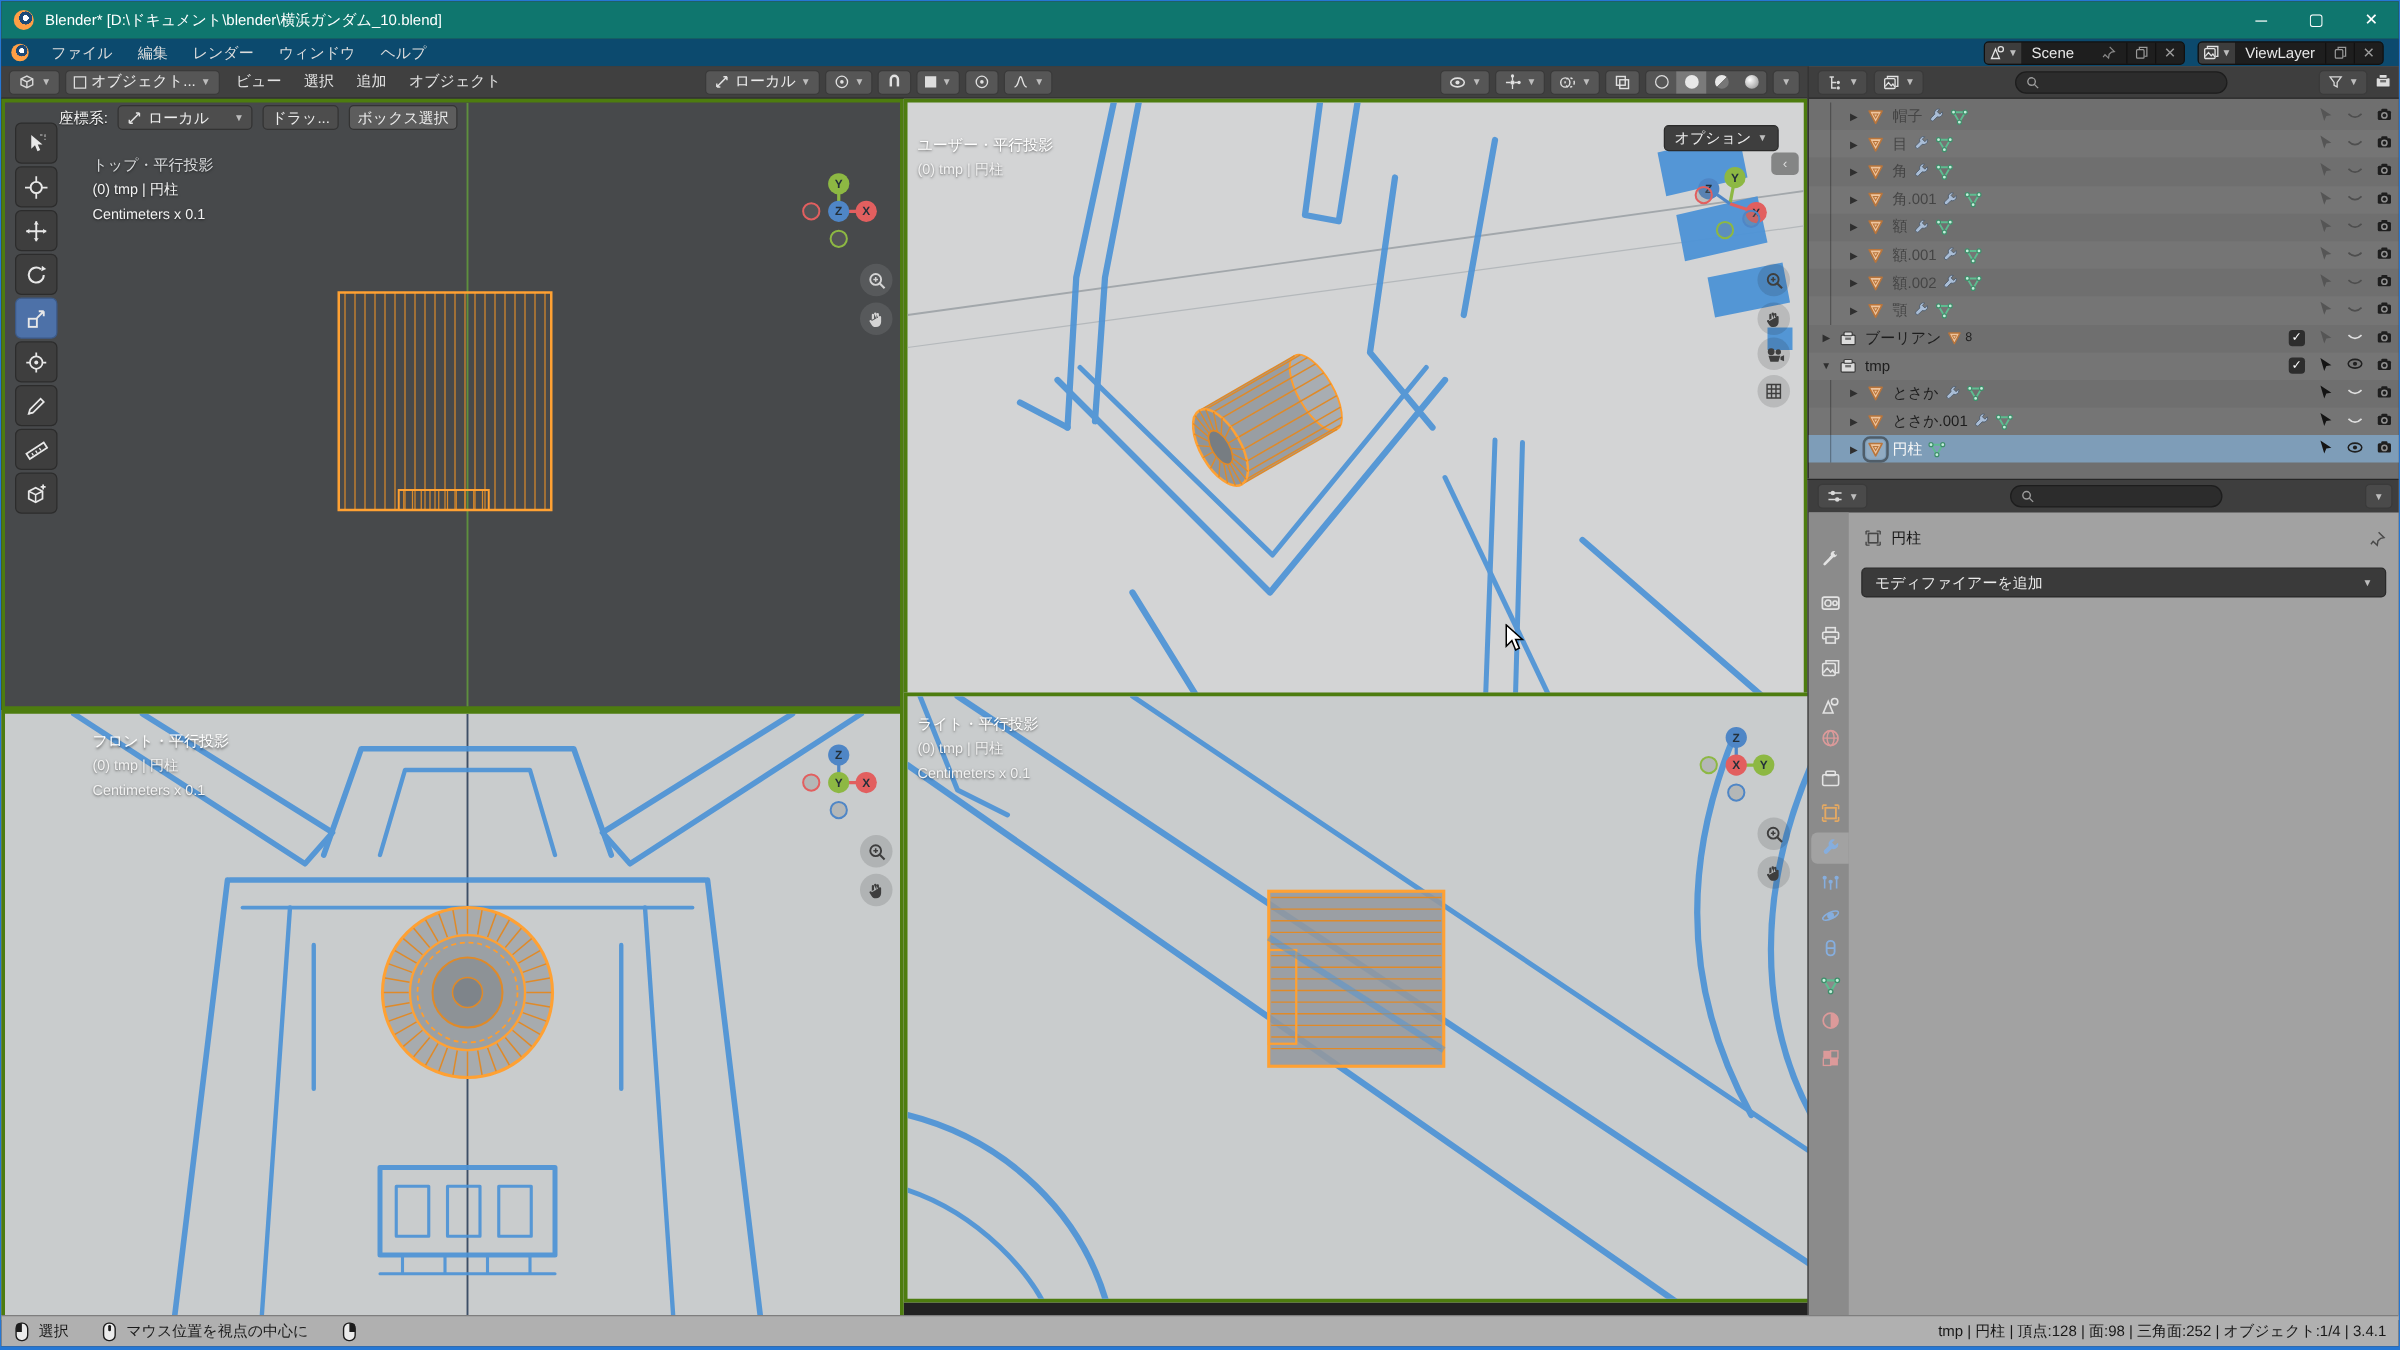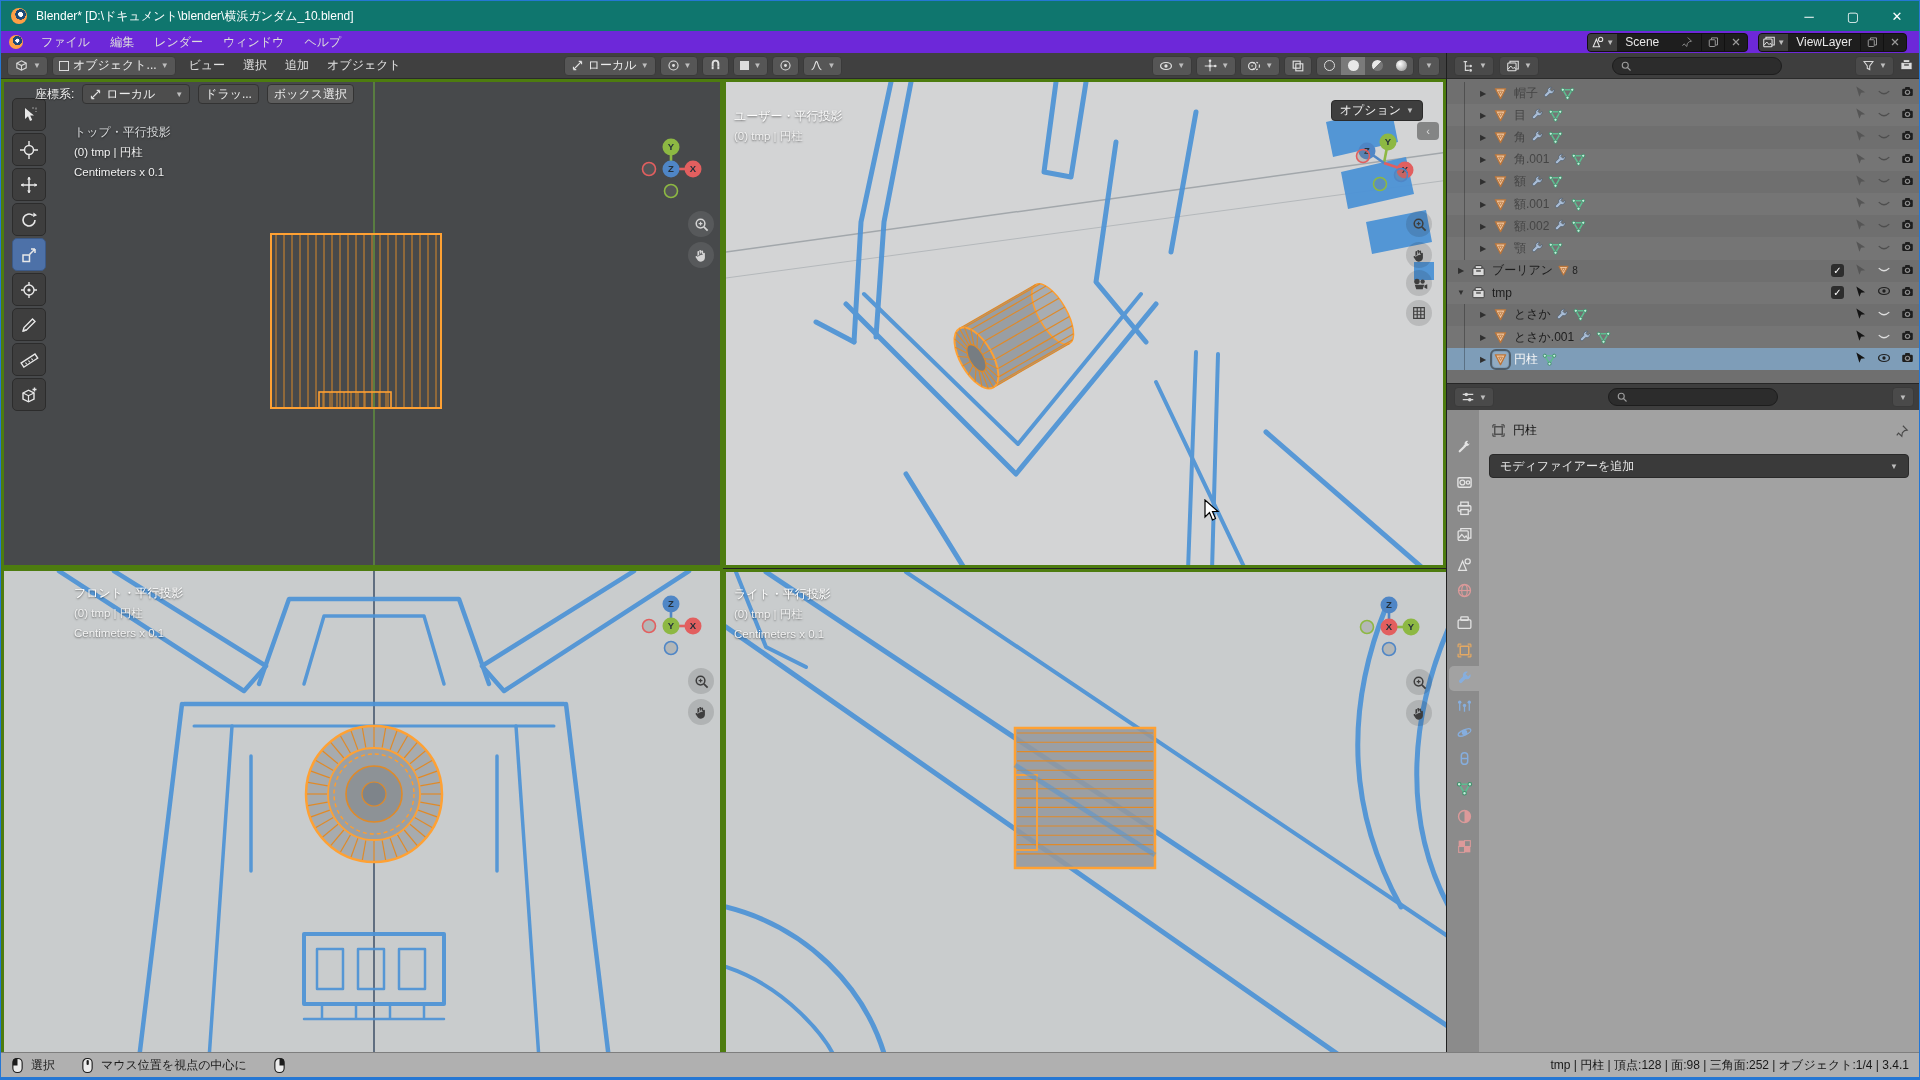--- a/index.html
+++ b/index.html
@@ -6,21 +6,21 @@
 html,body{width:1920px;height:1080px;overflow:hidden}
 body{font-family:"Liberation Sans","DejaVu Sans",sans-serif;font-size:12px;background:#2a2a2a;color:#ddd}
 .abs{position:absolute}
 .window{position:relative;width:1920px;height:1080px;border:1px solid #2577d4;border-bottom:3px solid #2577d4;background:#3a3a3a;overflow:hidden}
 
 .titlebar{position:absolute;left:0;top:0;width:100%;height:30px;background:#0f766e;display:flex;align-items:center;padding-left:10px;gap:9px;color:#fff}
 .blender-logo{width:16px;height:16px;border-radius:50%;background:radial-gradient(circle at 60% 40%,#fff 0 17%,#1c4a78 18% 38%,#ff9f45 39% 100%)}
 .win-controls{margin-left:auto;display:flex;height:30px}
 .win-controls div{width:44px;display:flex;align-items:center;justify-content:center;font-size:13px;color:#fff}
 
-.menubar{position:absolute;top:30px;left:0;width:100%;height:22px;background:#6d28d9;display:flex;align-items:center}
+.menubar{position:absolute;top:30px;left:0;width:100%;height:22px;background:#0c4a6e;display:flex;align-items:center}
 .mb-menus{display:flex;align-items:center;margin-left:8px}
 .mb-menus .mi{padding:0 10px;color:#dcdcdc}
 .tabs{display:flex;align-items:flex-end;margin-left:16px;height:22px}
 .tab{background:#3a3a3a;color:#bdbdbd;border:1px solid #232323;border-bottom:none;border-radius:6px 6px 0 0;padding:3px 12px 4px;margin-right:2px;white-space:nowrap}
 .tab.active{background:#5f5f5f;color:#fff}
 .topbar-right{margin-left:auto;display:flex;gap:10px;margin-right:12px;align-items:center}
 .idwidget{display:flex;align-items:center;background:#1e1e1e;border:1px solid #111;border-radius:4px;height:19px;overflow:hidden}
 .idwidget .chip{background:#3d3d3d;height:100%;display:flex;align-items:center;padding:0 3px;gap:1px;color:#ccc}
 .idwidget .val{padding:0 8px;color:#e8e8e8;display:flex;align-items:center;gap:22px}
 .idwidget .mini{color:#9a9a9a;padding:0 5px;border-left:1px solid #111;height:100%;display:flex;align-items:center}
@@ -33,30 +33,30 @@
 .seg{display:flex;background:#565656;border:1px solid #3a3a3a;border-radius:4px;height:20px;overflow:hidden}
 .seg div{width:24px;display:flex;align-items:center;justify-content:center}
 .seg div.on{background:#7a7a7a}
 .sph{width:11px;height:11px;border-radius:50%}
 
 .viewarea{position:absolute;left:0;top:78px;width:1445px;height:977px;background:#222}
 .quad{position:absolute;overflow:hidden;border:3px solid #4d7c0f}
 #q-tl{left:0;top:0;width:722px;height:489px;background:#47494b}
 #q-tr{left:722px;top:0;width:723px;height:489px;background:#d3d4d5}
 #q-bl{left:0;top:489px;width:722px;height:488px;background:#c9cccd}
-#q-br{left:722px;top:490px;width:812px;height:488px;background:#c9cccd}
+#q-br{left:722px;top:475px;width:812px;height:488px;background:#c9cccd}
 .gridD{background-image:linear-gradient(rgba(0,0,0,.16) 1px,transparent 1px),linear-gradient(90deg,rgba(0,0,0,.16) 1px,transparent 1px);background-size:32px 32px}
 .gridL{background-image:linear-gradient(rgba(60,80,100,.13) 1px,transparent 1px),linear-gradient(90deg,rgba(60,80,100,.13) 1px,transparent 1px);background-size:32px 32px}
 .vplabel{position:absolute;line-height:20px;color:#fff;text-shadow:0 1px 2px rgba(0,0,0,.55);pointer-events:none}
 .vplabel .t2,.vplabel .t3{font-size:11.5px;color:#f2f2f2}
 #q-tl .vplabel{color:#d8dadc}
 .vpicon{position:absolute;width:26px;height:26px;border-radius:50%;display:flex;align-items:center;justify-content:center}
 .vpicon.dark{background:rgba(255,255,255,.09);color:#d4d4d4}
 .vpicon.light{background:rgba(30,30,30,.14);color:#3e3e3e}
-.tsrow{position:absolute;left:0;top:3px;width:1445px;height:24px;display:flex;align-items:center;gap:8px;padding-left:34px;color:#f3f3f3;text-shadow:0 1px 1px rgba(0,0,0,.6);pointer-events:none}
+.tsrow{position:absolute;left:0;top:3px;width:1445px;height:24px;display:flex;align-items:center;gap:8px;padding-left:46px;color:#f3f3f3;text-shadow:0 1px 1px rgba(0,0,0,.6);pointer-events:none}
 .tsrow .wv{pointer-events:auto;background:#4d4d4d;border-color:#333;text-shadow:none}
 .btn-dark{background:#3e3e3e;border:1px solid #2b2b2b;border-radius:4px;color:#ececec;height:21px;display:flex;align-items:center;gap:5px;padding:0 8px}
 .toolbarV{position:absolute;left:8px;top:16px;width:34px;display:flex;flex-direction:column;gap:2px}
 .tbtn{width:34px;height:33px;background:#3e3e3e;border:1px solid #2c2c2c;border-radius:5px;display:flex;align-items:center;justify-content:center}
 .tbtn.on{background:#4d71a8;border-color:#3c5a88}
 .collapse-chip{position:absolute;right:4px;top:40px;width:22px;height:18px;background:rgba(80,80,80,.6);color:#ddd;border-radius:4px;display:flex;align-items:center;justify-content:center;font-size:11px}
 .cursor-arrow{position:absolute;left:1203px;top:420px;z-index:60;pointer-events:none}
 
 .outliner{position:absolute;left:1445px;top:52px;width:475px;height:330px;background:#6f6f6f;border-left:1px solid #1f1f1f}
 .ohead{position:absolute;left:0;top:0;width:100%;height:26px;background:#3e3e3e;border-bottom:1px solid #2b2b2b;display:flex;align-items:center;gap:5px;padding:0 7px}

